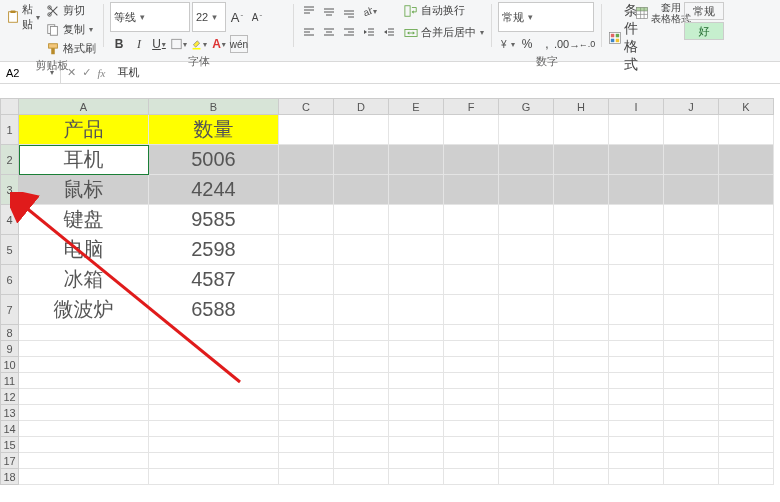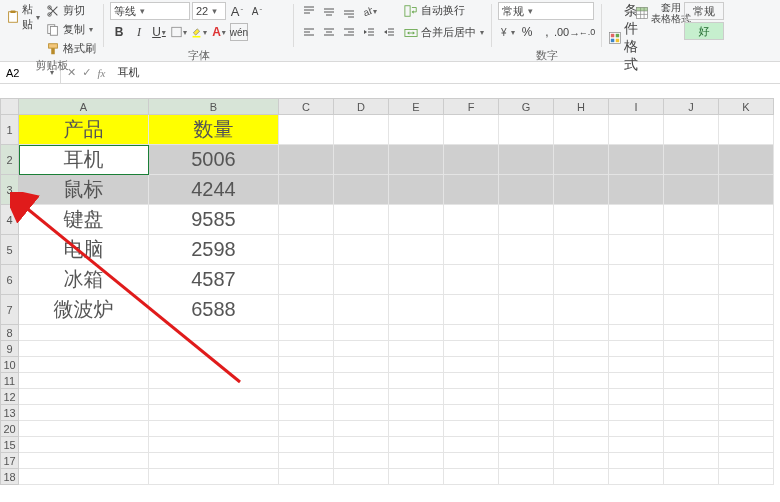--- a/index.html
+++ b/index.html
@@ -10,21 +10,21 @@
   .group { display: flex; flex-direction: column; justify-content: space-between; padding: 2px 6px 1px 6px; position: relative; }
   .group::after { content:""; position:absolute; right:0; top:4px; bottom:14px; width:1px; background:#dcdcdc; }
   .group:last-child::after { display:none; }
   .group-body { display:flex; gap:4px; flex:1; align-items:flex-start; }
   .group-label { text-align:center; font-size:11px; color:#666; padding-top:1px; height:13px; }
   .stack { display:flex; flex-direction:column; gap:2px;justify-content:space-between; }
   .item { display:flex; align-items:center; gap:3px; padding:1px 2px; cursor:default; white-space:nowrap; }
   .bigbtn { display:flex; flex-direction:row; align-items:center; justify-content:center; width:34px; gap:2px; font-size:11px; }
   .ic { width:14px; height:14px; display:inline-flex; align-items:center; justify-content:center; }
   .ic svg { width:14px; height:14px; }
-  .sel { height:18px; border:1px solid #c9c9c9; background:#fff; display:flex; align-items:center; padding:0 3px; font-size:11px; gap:4px; }
+  .sel { height:30px; border:1px solid #c9c9c9; background:#fff; display:flex; align-items:center; padding:0 3px; font-size:11px; gap:4px; }
   .sel .chev { font-size:9px; color:#666; }
   .btnrow { display:flex; gap:2px; align-items:center; }
   .sq { width:18px; height:18px; border:1px solid transparent; display:inline-flex; align-items:center; justify-content:center; font-size:12px; }
   .b { font-weight:bold; }
   .i { font-style:italic; font-family:serif; }
   .u { text-decoration:underline; }
   .tinychev { font-size:8px; color:#666; margin-left:1px; }
 
   
   .fbar { height:22px; border-bottom:1px solid #d9d9d9; display:flex; align-items:center; font-size:11px; background:#fff; }
@@ -539,21 +539,21 @@
           <td class="cell"></td>
           <td class="cell"></td>
           <td class="cell"></td>
           <td class="cell"></td>
           <td class="cell"></td>
           <td class="cell"></td>
           <td class="cell"></td>
           <td class="cell"></td>
         </tr>
   <tr>
-          <th class="rowh">20</th>
+          <th class="rowh">14</th>
           <td class="cell"></td>
           <td class="cell"></td>
           <td class="cell"></td>
           <td class="cell"></td>
           <td class="cell"></td>
           <td class="cell"></td>
           <td class="cell"></td>
           <td class="cell"></td>
           <td class="cell"></td>
           <td class="cell"></td>

